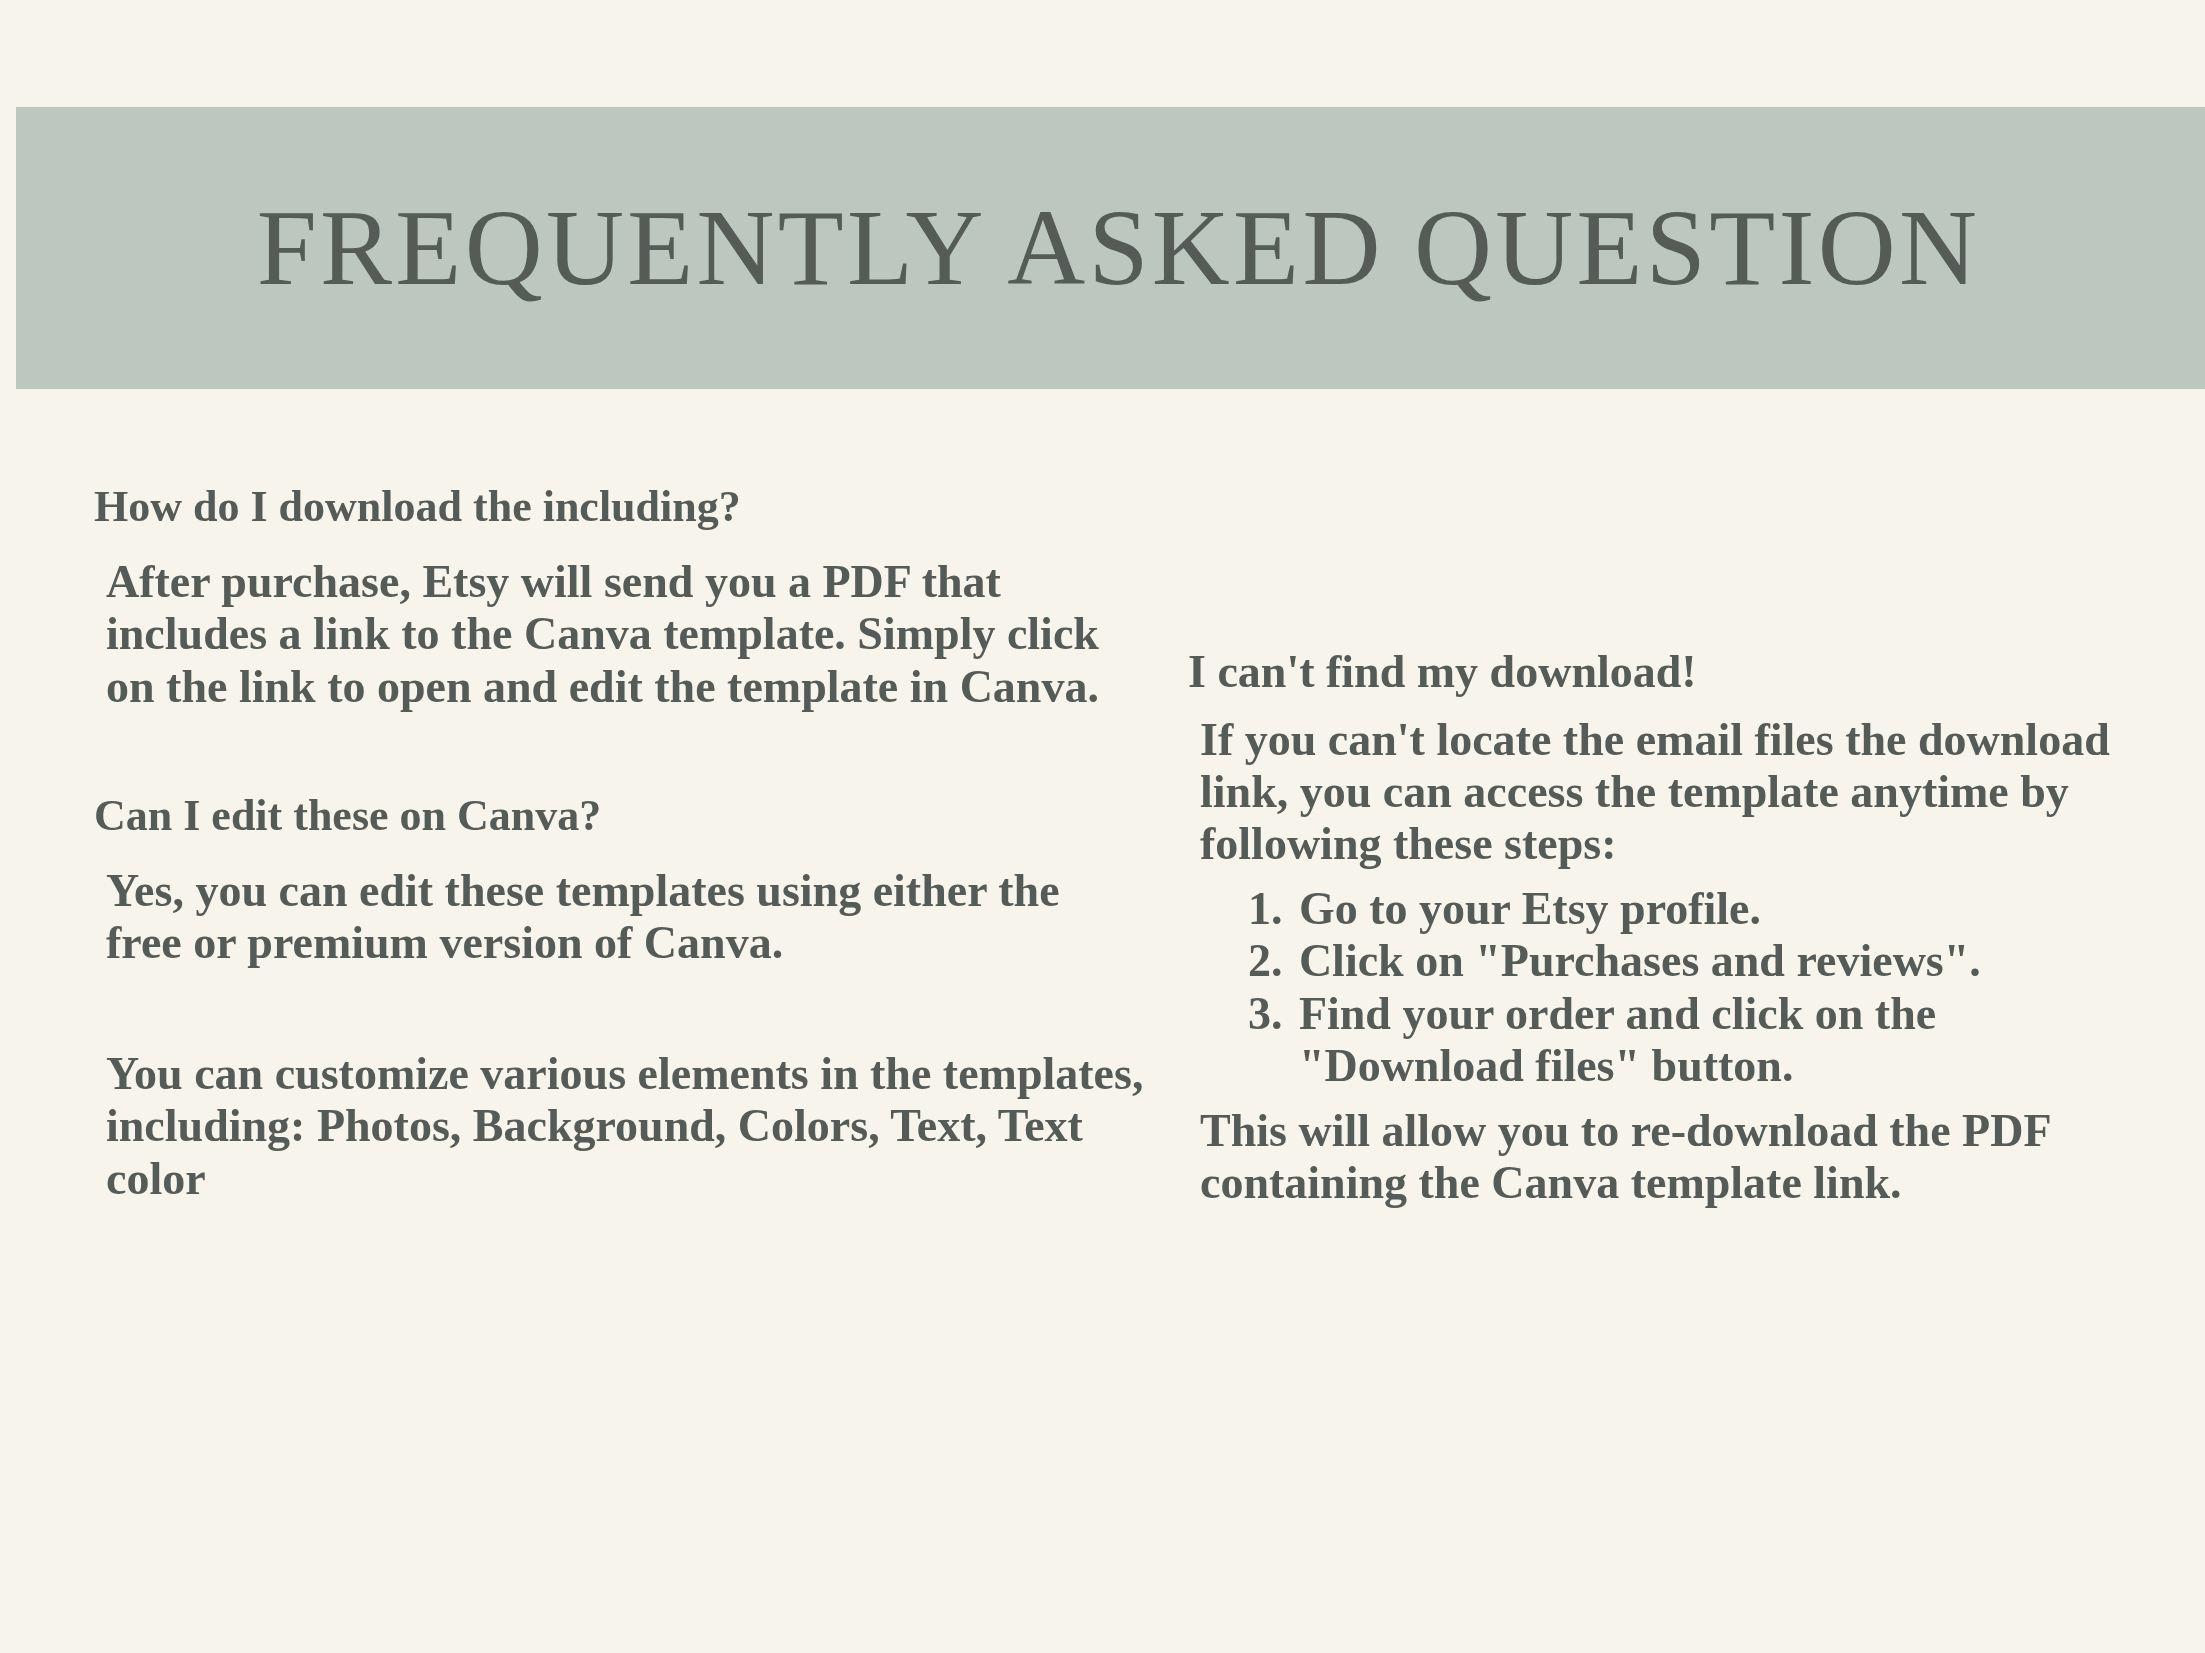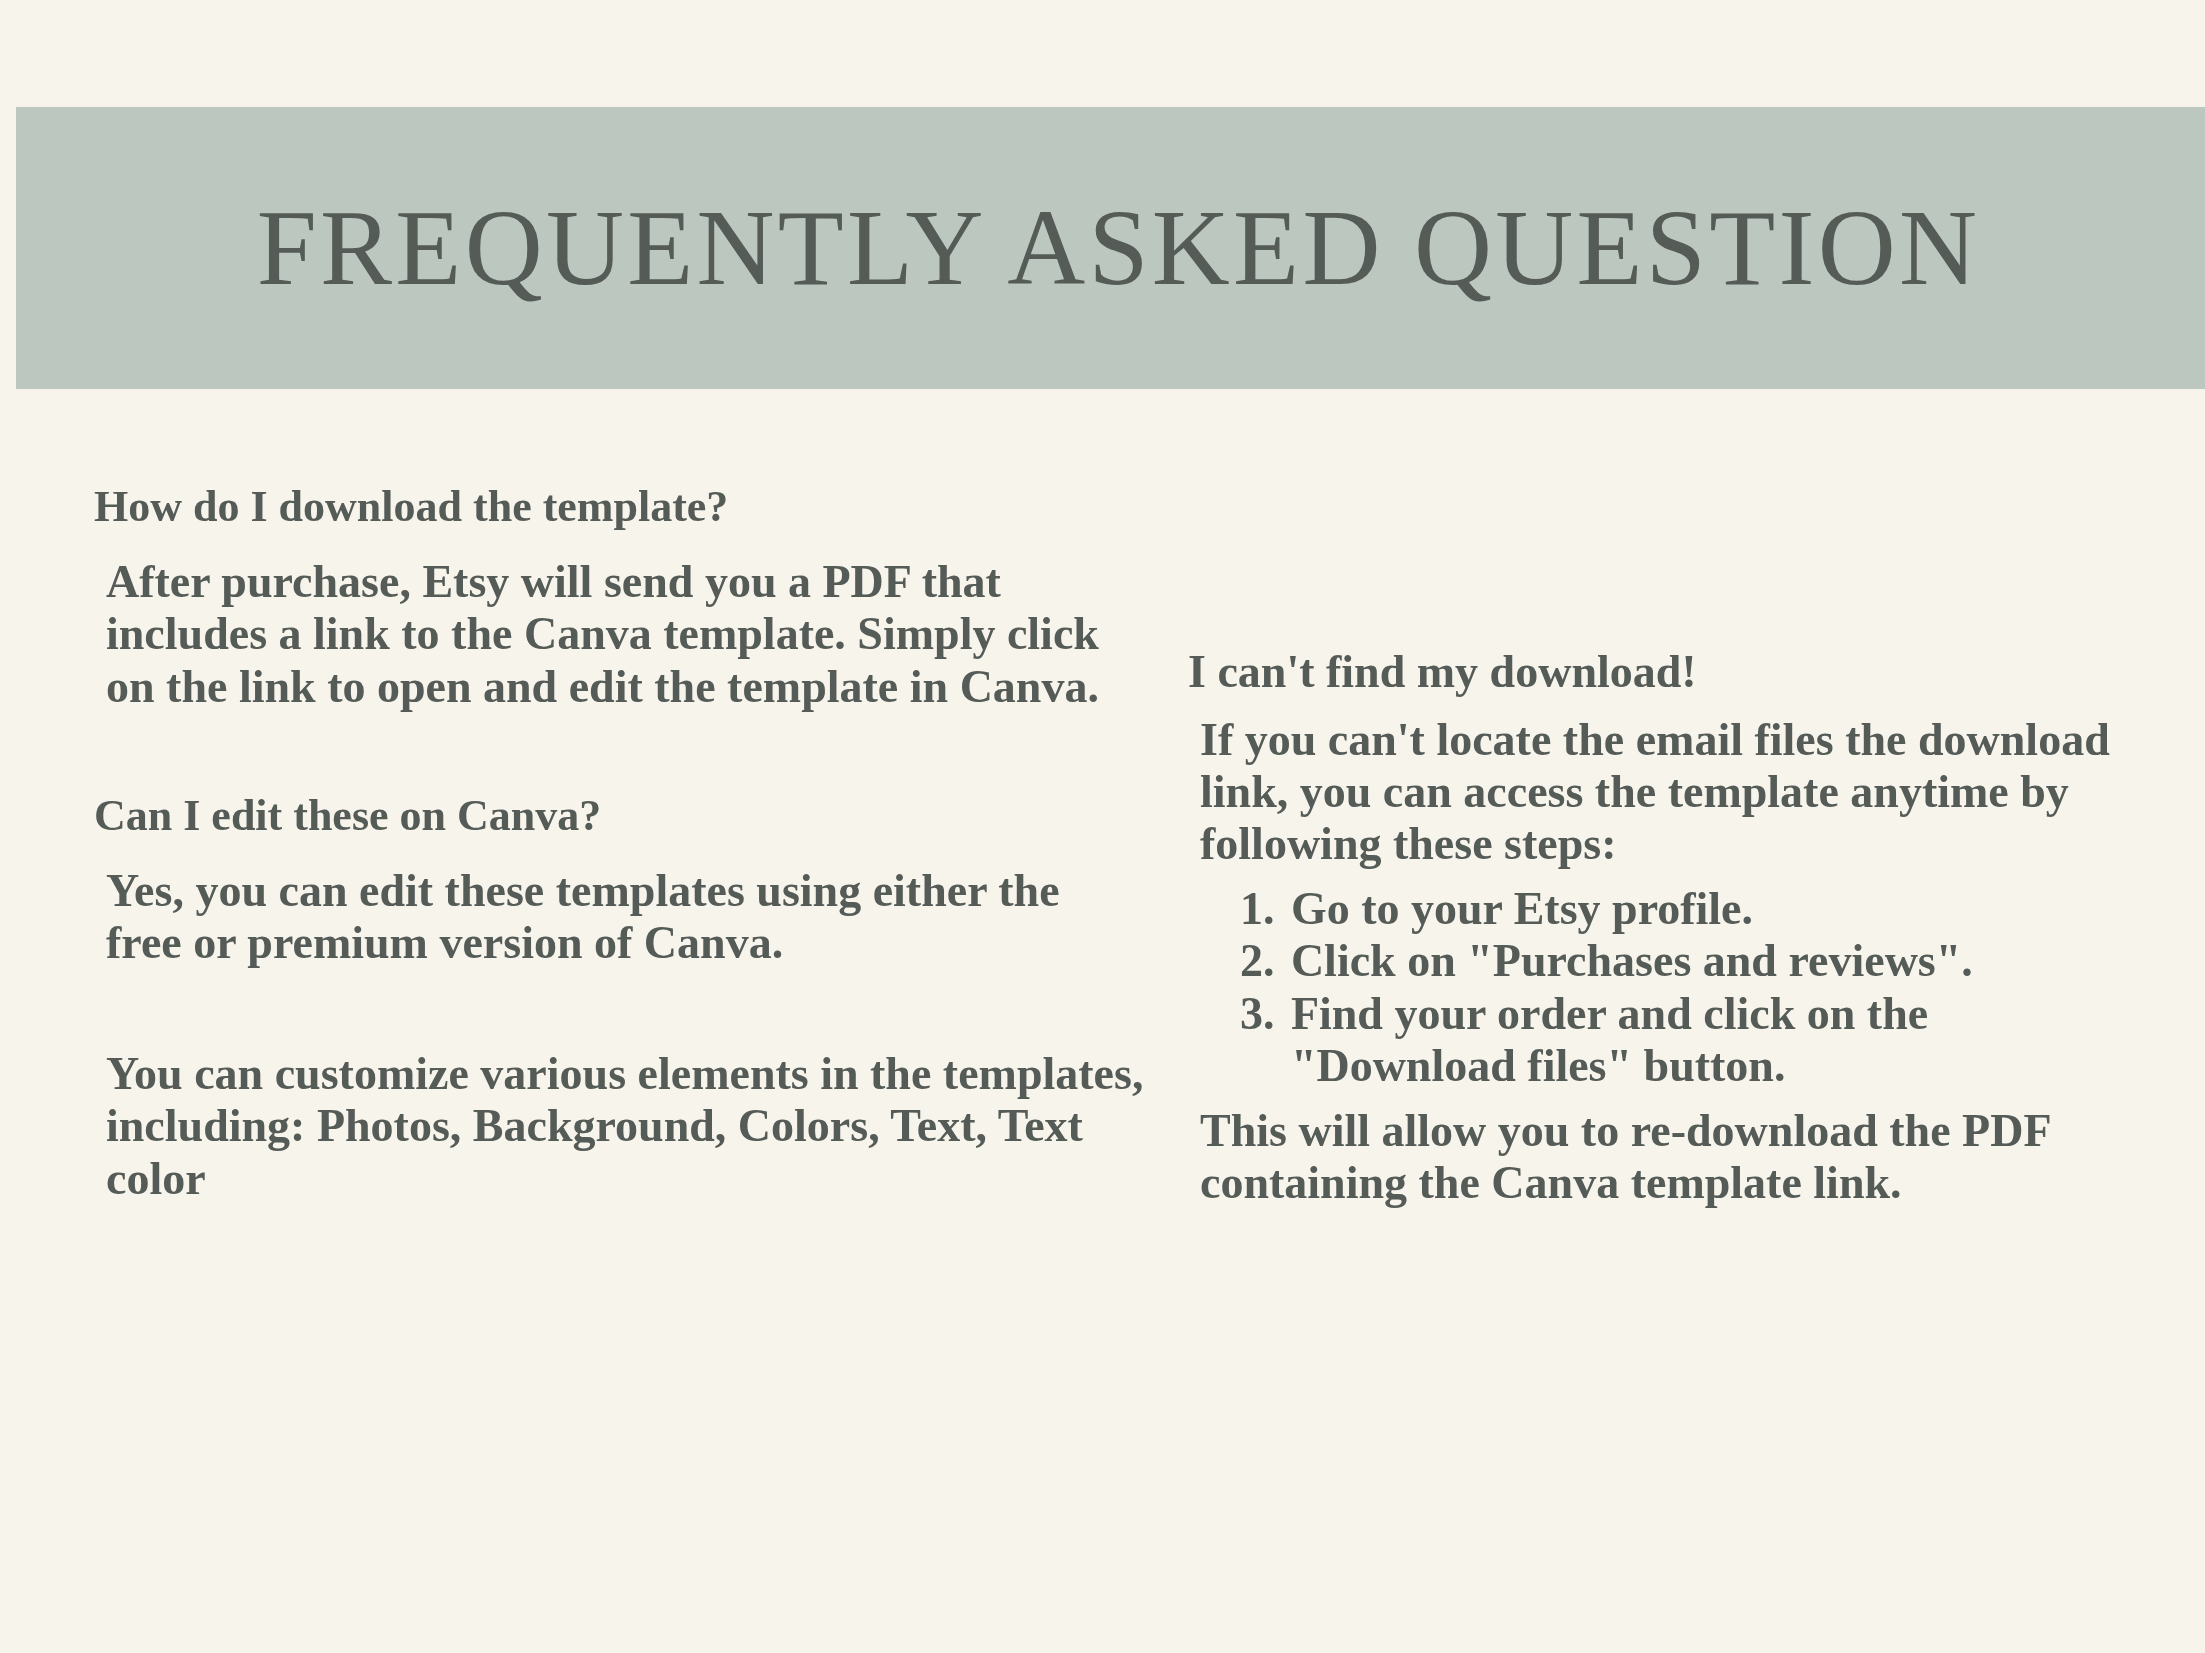--- a/index.html
+++ b/index.html
@@ -85,21 +85,21 @@
     margin-bottom: 0;
   }
   .q-right {
     font-size: 46px;
     margin-bottom: 16px;
   }
   .a-right {
     font-size: 46px;
   }
   ol.steps {
-    margin: 4px;
+    margin: 12px;
     padding-left: 94px;
     list-style-position: outside;
     font-family: "Liberation Serif", serif;
     font-weight: 700;
     font-size: 46px;
     color: #555b57;
     line-height: 1.14;
   }
   ol.steps li {
     padding-left: 4.9px;
@@ -120,21 +120,21 @@
 
   <div class="header-band">
     <div class="header-title">FREQUENTLY ASKED QUESTION</div>
   </div>
 
   <div class="columns">
 
     <div class="col-left">
 
       <div class="block">
-        <p class="q">How do I download the template?</p>
+        <p class="q">How do I download the including?</p>
         <p class="a">After purchase, Etsy will send you a PDF that includes a link to the Canva template. Simply click on the link to open and edit the template in Canva.</p>
       </div>
 
       <div class="block">
         <p class="q">Can I edit these on Canva?</p>
         <p class="a">Yes, you can edit these templates using either the free or premium version of Canva.</p>
       </div>
 
       <div class="block">
         <p class="a">You can customize various elements in the templates, including: Photos, Background, Colors, Text, Text color</p>

